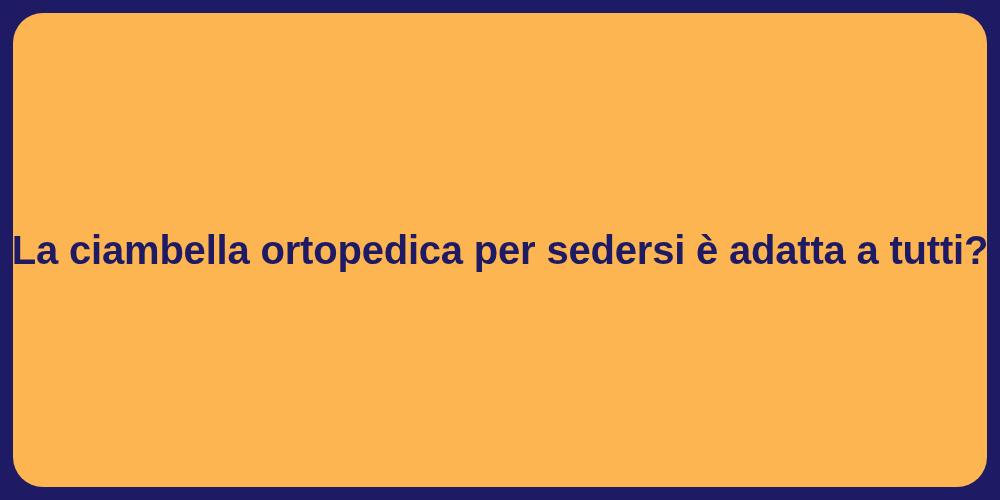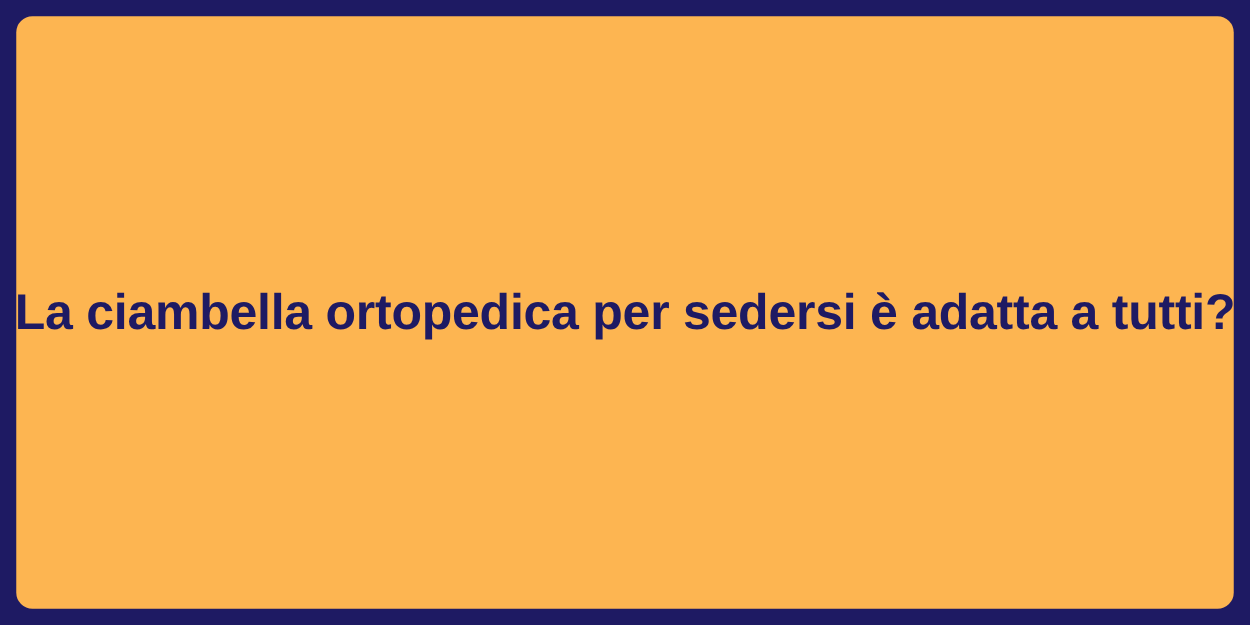--- a/index.html
+++ b/index.html
@@ -19,21 +19,21 @@
     width: 1000px;
     height: 500px;
     background: #1e1a63;
     padding: 13px;
   }
   .card-panel {
     box-sizing: border-box;
     width: 100%;
     height: 100%;
     background: #fdb551;
-    border-radius: 13px;
+    border-radius: 30px;
     display: flex;
     align-items: center;
     justify-content: center;
     padding: 0 90px;
   }
   .heading-text {
     margin: 0;
     color: #1e1a63;
     font-family: "Liberation Sans", sans-serif;
     font-size: 40px;

